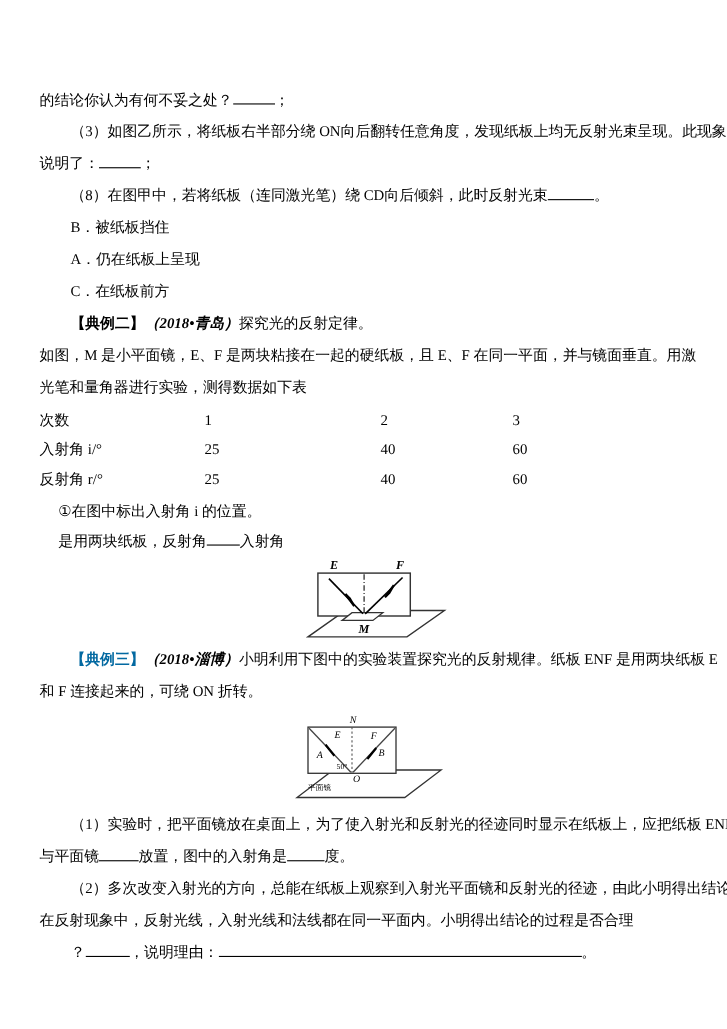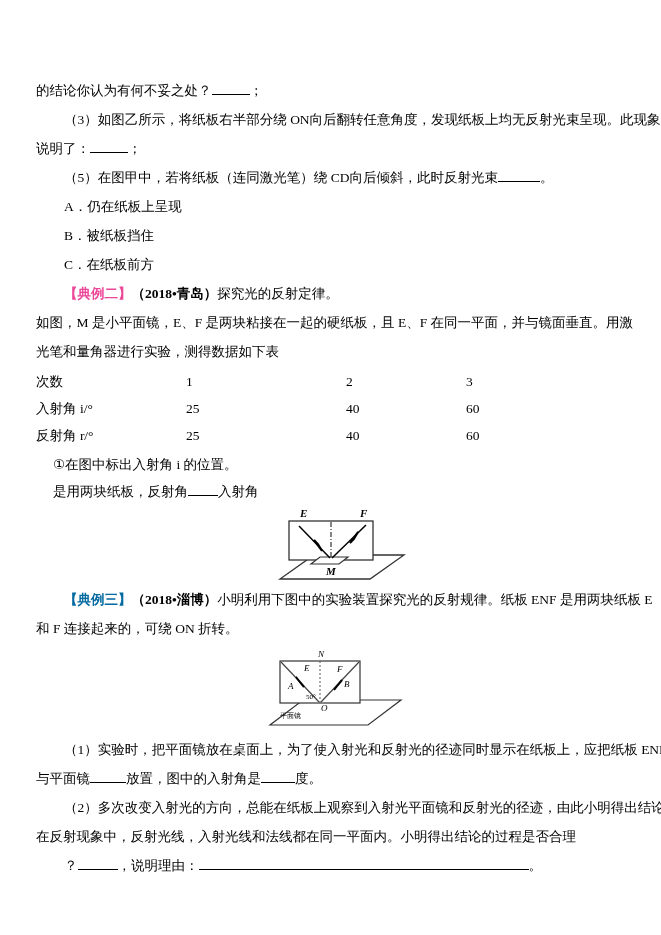--- a/index.html
+++ b/index.html
@@ -7,21 +7,21 @@
     width:661px;height:935px;background:#ffffff;margin:0 auto;
     font-family:"Liberation Serif","DejaVu Sans",serif;
     color:#000;font-size:13.5px;position:relative;box-sizing:border-box;
     padding:76px 0 0 36px;overflow:hidden;
   }
   .ln{margin:0;line-height:29px;white-space:nowrap;}
   .tight{line-height:27px;}
   .ind{padding-left:28px;}
   .ind2{padding-left:17px;}
   .blank{display:inline-block;border-bottom:1px solid #000;height:13px;vertical-align:baseline;}
-  .b{font-weight:bold;}
+  .b{font-weight:bold;font-style:italic;}
   .blue{font-weight:bold;}
   .grid{border-collapse:collapse;table-layout:fixed;width:547px;margin:2px 0 2px 0;}
   .grid td{text-align:left;line-height:27px;padding:0;font-size:13.5px;}
   .grid col.c1{width:150px;} .grid col.c2{width:160px;} .grid col.c3{width:120px;} .grid col.c4{width:117px;}
   .fig{position:relative;}
   .fig1{margin:2px 0 0 238px;width:150px;height:78px;}
   .fig2{margin:4px 0 2px 232px;width:152px;height:86px;}
   svg{display:block;}
   svg text{font-family:"Liberation Serif","DejaVu Sans",serif;}
   .lbl{font-style:italic;font-weight:bold;font-size:11px;}
@@ -32,27 +32,27 @@
 <body>
 
 <div class="page">
 
   <p class="ln"><span>的结论你认为有何不妥之处？</span><span class="blank" style="width:38px"></span><span>；</span></p>
 
   <p class="ln ind"><span>（3）如图乙所示，将纸板右半部分绕 ON向后翻转任意角度，发现纸板上均无反射光束呈现。此现象</span></p>
 
   <p class="ln"><span>说明了：</span><span class="blank" style="width:38px"></span><span>；</span></p>
 
-  <p class="ln ind"><span>（5）在图甲中，若将纸板（连同激光笔）绕 CD向后倾斜，此时反射光束</span><span class="blank" style="width:42px"></span><span>。</span></p>
+  <p class="ln ind"><span>（8）在图甲中，若将纸板（连同激光笔）绕 CD向后倾斜，此时反射光束</span><span class="blank" style="width:42px"></span><span>。</span></p>
 
+  <p class="ln ind"><span>B．被纸板挡住</span></p>
   <p class="ln ind"><span>A．仍在纸板上呈现</span></p>
-  <p class="ln ind"><span>B．被纸板挡住</span></p>
   <p class="ln ind"><span>C．在纸板前方</span></p>
 
-  <p class="ln ind"><span class="blue" style="color:#ec4899">【典例二】</span><span class="b">（2018•青岛）</span><span>探究光的反射定律。</span></p>
+  <p class="ln ind"><span class="blue" style="color:#000000">【典例二】</span><span class="b">（2018•青岛）</span><span>探究光的反射定律。</span></p>
 
   <p class="ln"><span>如图，M 是小平面镜，E、F 是两块粘接在一起的硬纸板，且 E、F 在同一平面，并与镜面垂直。用激</span></p>
   <p class="ln"><span>光笔和量角器进行实验，测得数据如下表</span></p>
 
   <table class="grid">
     <colgroup>
         <col class="c1">
         <col class="c2">
         <col class="c3">
         <col class="c4">

